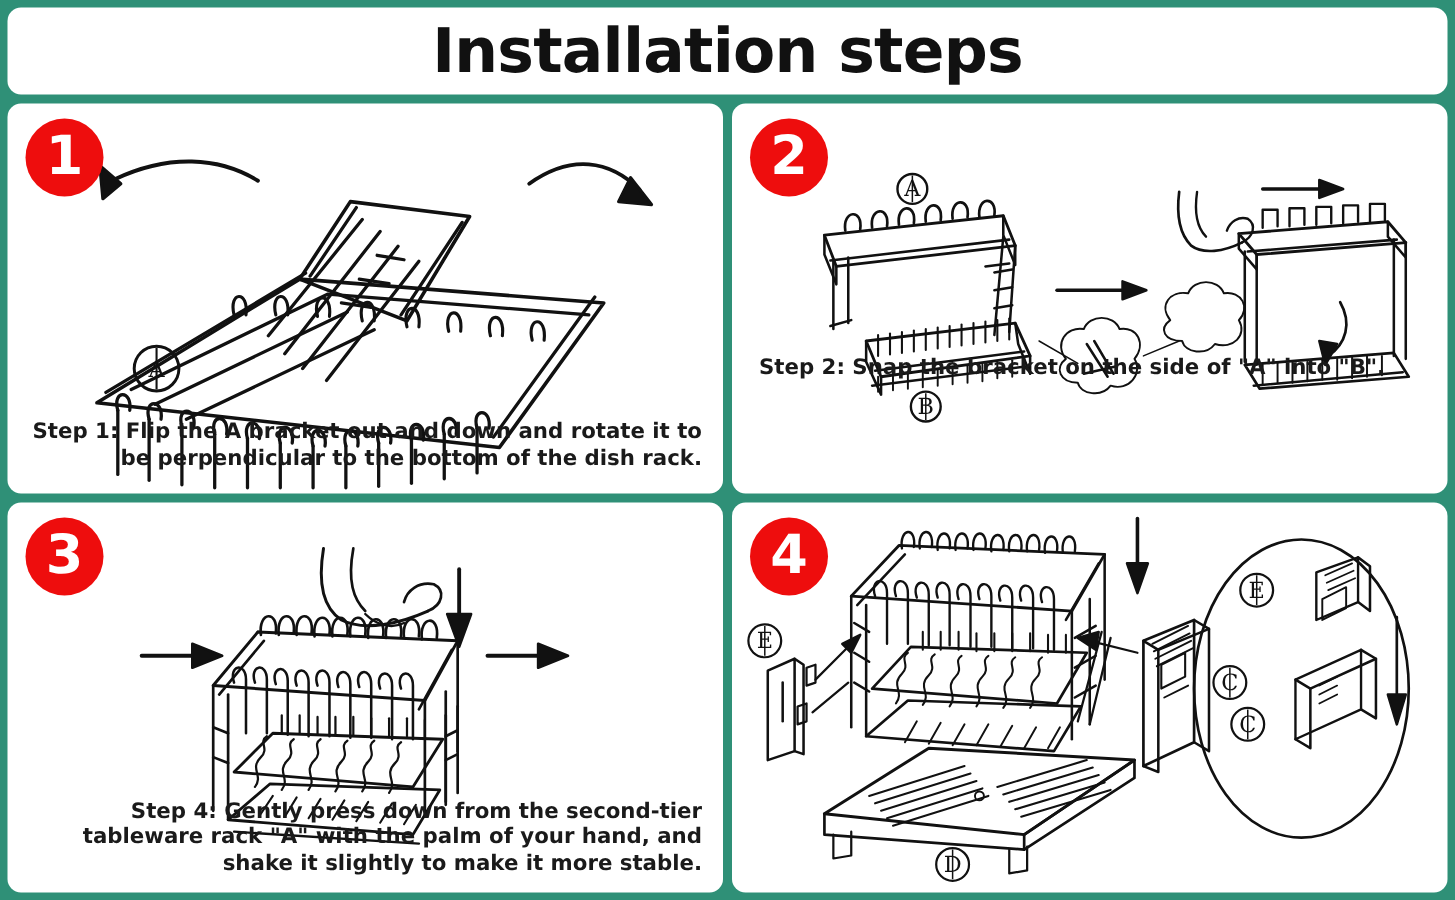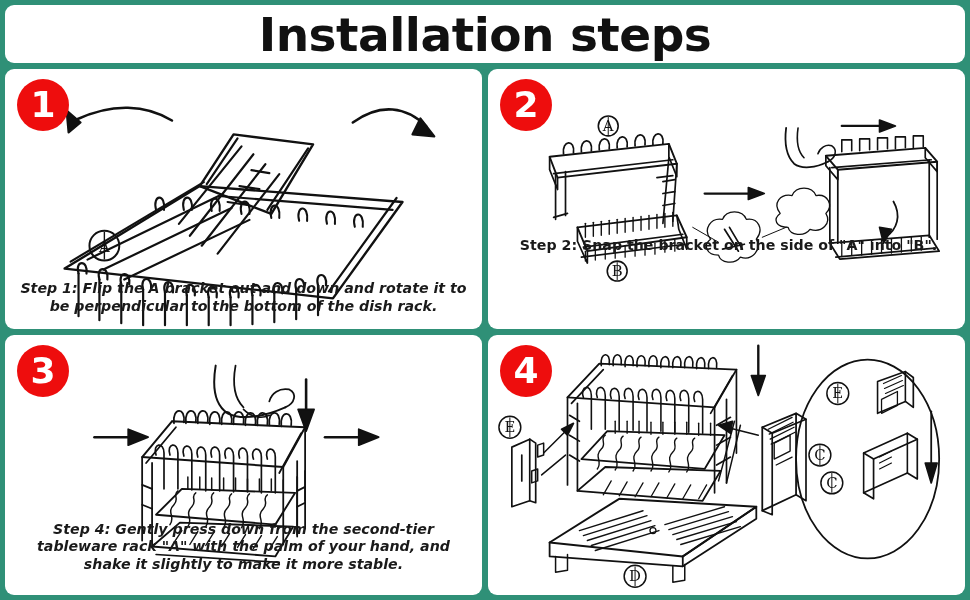--- a/index.html
+++ b/index.html
@@ -30,21 +30,21 @@
     background: #ffffff;
     border-radius: 9px;
     height: 58px;
     flex: 0 0 58px;
     display: flex;
     align-items: center;
     justify-content: center;
   }
   .title-text {
     font-family: "DejaVu Sans", sans-serif;
-    font-size: 47px;
+    font-size: 41px;
     font-weight: bold;
     color: #111111;
     letter-spacing: -0.5px;
     line-height: 1;
   }
 
   
   .grid {
     flex: 1 1 auto;
     display: grid;
@@ -86,28 +86,28 @@
     right: 0;
     padding: 0 14px;
     box-sizing: border-box;
     font-family: "DejaVu Sans", sans-serif;
     font-size: 14.2px;
     font-weight: bold;
     color: #1a1a1a;
     line-height: 1.22;
     z-index: 5;
   }
-  .caption.center { text-align: center; font-style: italic; }
-  .caption.left   { text-align: center; }
+  .caption.center { text-align: right; }
+  .caption.left   { text-align: left; }
   .caption p { margin: 0 0 8px 0; }
   .caption p:last-child { margin-bottom: 0; }
 
   .cap-p1 { bottom: 14px; }
   .cap-p2 { top: 168px; left: 4px; }
-  .cap-p3 { bottom: 22px; }
+  .cap-p3 { bottom: 10px; }
 
   
   .art {
     position: absolute;
     inset: 0;
     z-index: 2;
   }
   .art svg { display: block; width: 100%; height: 100%; }
 
   .lbl {

